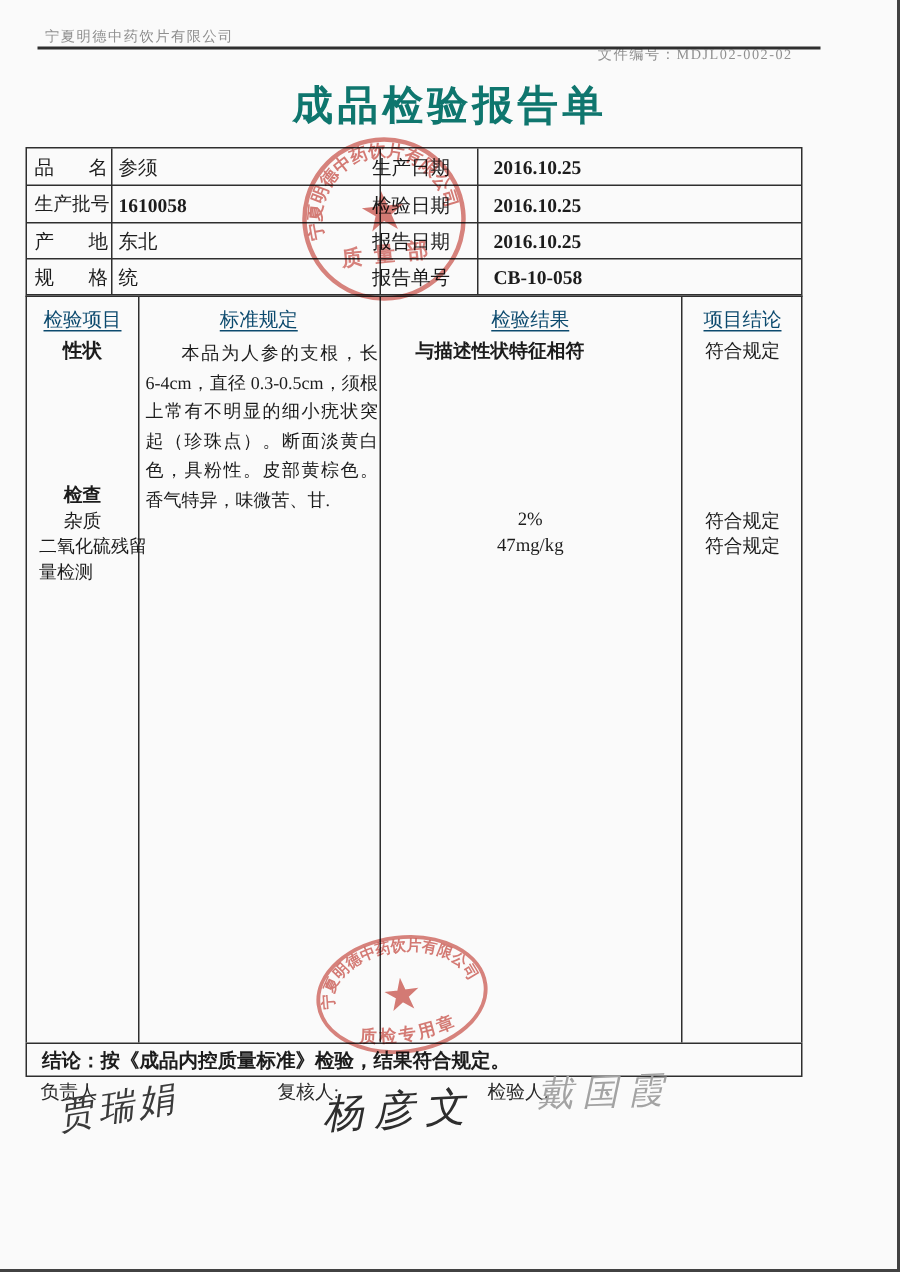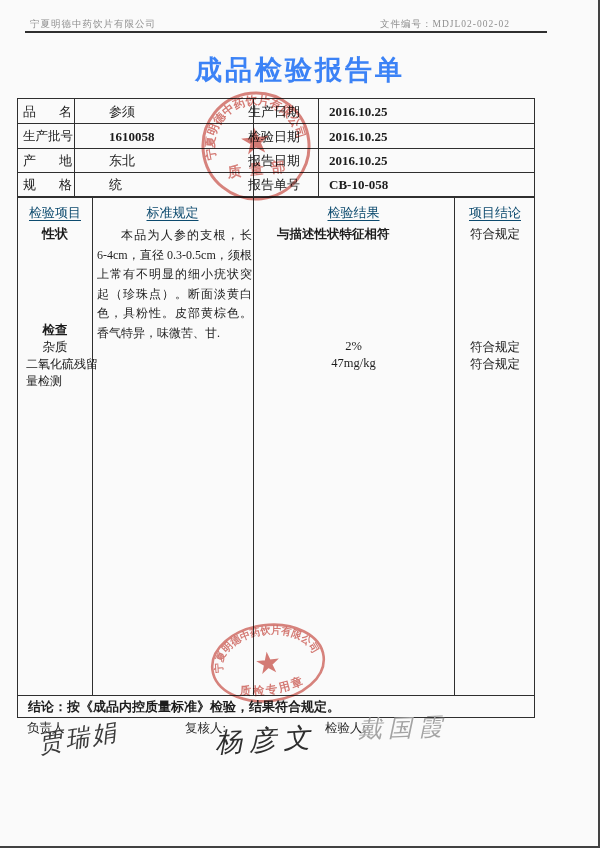--- a/index.html
+++ b/index.html
@@ -3,30 +3,30 @@
 <meta charset="utf-8">
 <style>
   * { margin:0; padding:0; box-sizing:border-box; }
   html,body { width:600px; height:848px; }
   body { font-family:"Liberation Serif","DejaVu Serif",serif; background:#fafafa; position:relative; overflow:hidden; }
   #page { position:absolute; left:0; top:0; width:600px; height:848px; background:#fafafa; }
 
   .abs { position:absolute; }
   .hdr-small { font-size:9.5px; color:#8f8f8f; letter-spacing:1px; filter:blur(.4px); }
   .hdr-rule { left:25px; top:31px; width:522px; border-top:2px solid #2f2f2f; }
-  .doc-title { left:0; right:0; top:52px; text-align:center; font-size:27px; font-weight:bold; letter-spacing:3px; color:#3b82f6; }
+  .doc-title { left:0; right:0; top:52px; text-align:center; font-size:27px; font-weight:bold; letter-spacing:3px; color:#0f766e; }
 
   
   .info-table { left:17px; top:98px; width:518px; height:99px; border:1.6px solid #2f2f2f; }
   .info-row { position:absolute; left:0; width:100%; height:25px; }
   .info-row .cell { position:absolute; line-height:25px; font-size:13px; color:#1c1c1c; white-space:nowrap; }
   .rline { position:absolute; left:0; width:100%; border-top:1.2px solid #2f2f2f; }
   .vline { position:absolute; top:0; height:100%; border-left:1.2px solid #2f2f2f; }
   .lab1 { left:5px; width:49px; text-align:justify; text-align-last:justify; }
-  .val1 { left:61px;margin-left:30px; }
+  .val1 { left:61px; }
   .lab2 { left:230px; font-size:12.8px; }
   .val2 { left:311px; font-weight:bold; }
   .bold { font-weight:bold; }
 
   
   .insp-table { left:17px; top:197px; width:518px; height:498px; border:1.6px solid #2f2f2f; border-bottom:none; }
   .insp-table .col-h { position:absolute; top:6px; font-size:13px; color:#0c4a6e; text-align:center; text-decoration:underline; text-underline-offset:3px; }
   .c0 { left:0; width:74px; } .c1 { left:74px; width:161px; } .c2 { left:235px; width:201px; } .c3 { left:436px; width:82px; }
   .insp-txt { position:absolute; font-size:12.5px; color:#1c1c1c; }
   .ctr { text-align:center; }
@@ -41,21 +41,21 @@
 
   .edge-r { right:0; top:0; width:2px; height:848px; background:#424242; }
   .edge-b { left:0; bottom:0; width:600px; height:2px; background:#424242; }
 </style>
 </head>
 <body>
 
 <div id="page">
 
   <div class="abs hdr-small" style="left:30px; top:18px;">宁夏明德中药饮片有限公司</div>
-  <div class="abs hdr-small" style="left:380px; top:18px; width:167px; text-align:left;">文件编号：MDJL02-002-02</div>
+  <div class="abs hdr-small" style="left:380px; top:30px; width:167px; text-align:center;">文件编号：MDJL02-002-02</div>
   <div class="abs hdr-rule"></div>
 
   <div class="abs doc-title">成品检验报告单</div>
 
   <div class="abs info-table">
     <div class="vline" style="left:56px;"></div>
     <div class="vline" style="left:235px;"></div>
     <div class="vline" style="left:300px;"></div>
     <div class="rline" style="top:24px;"></div>
     <div class="rline" style="top:49px;"></div>

